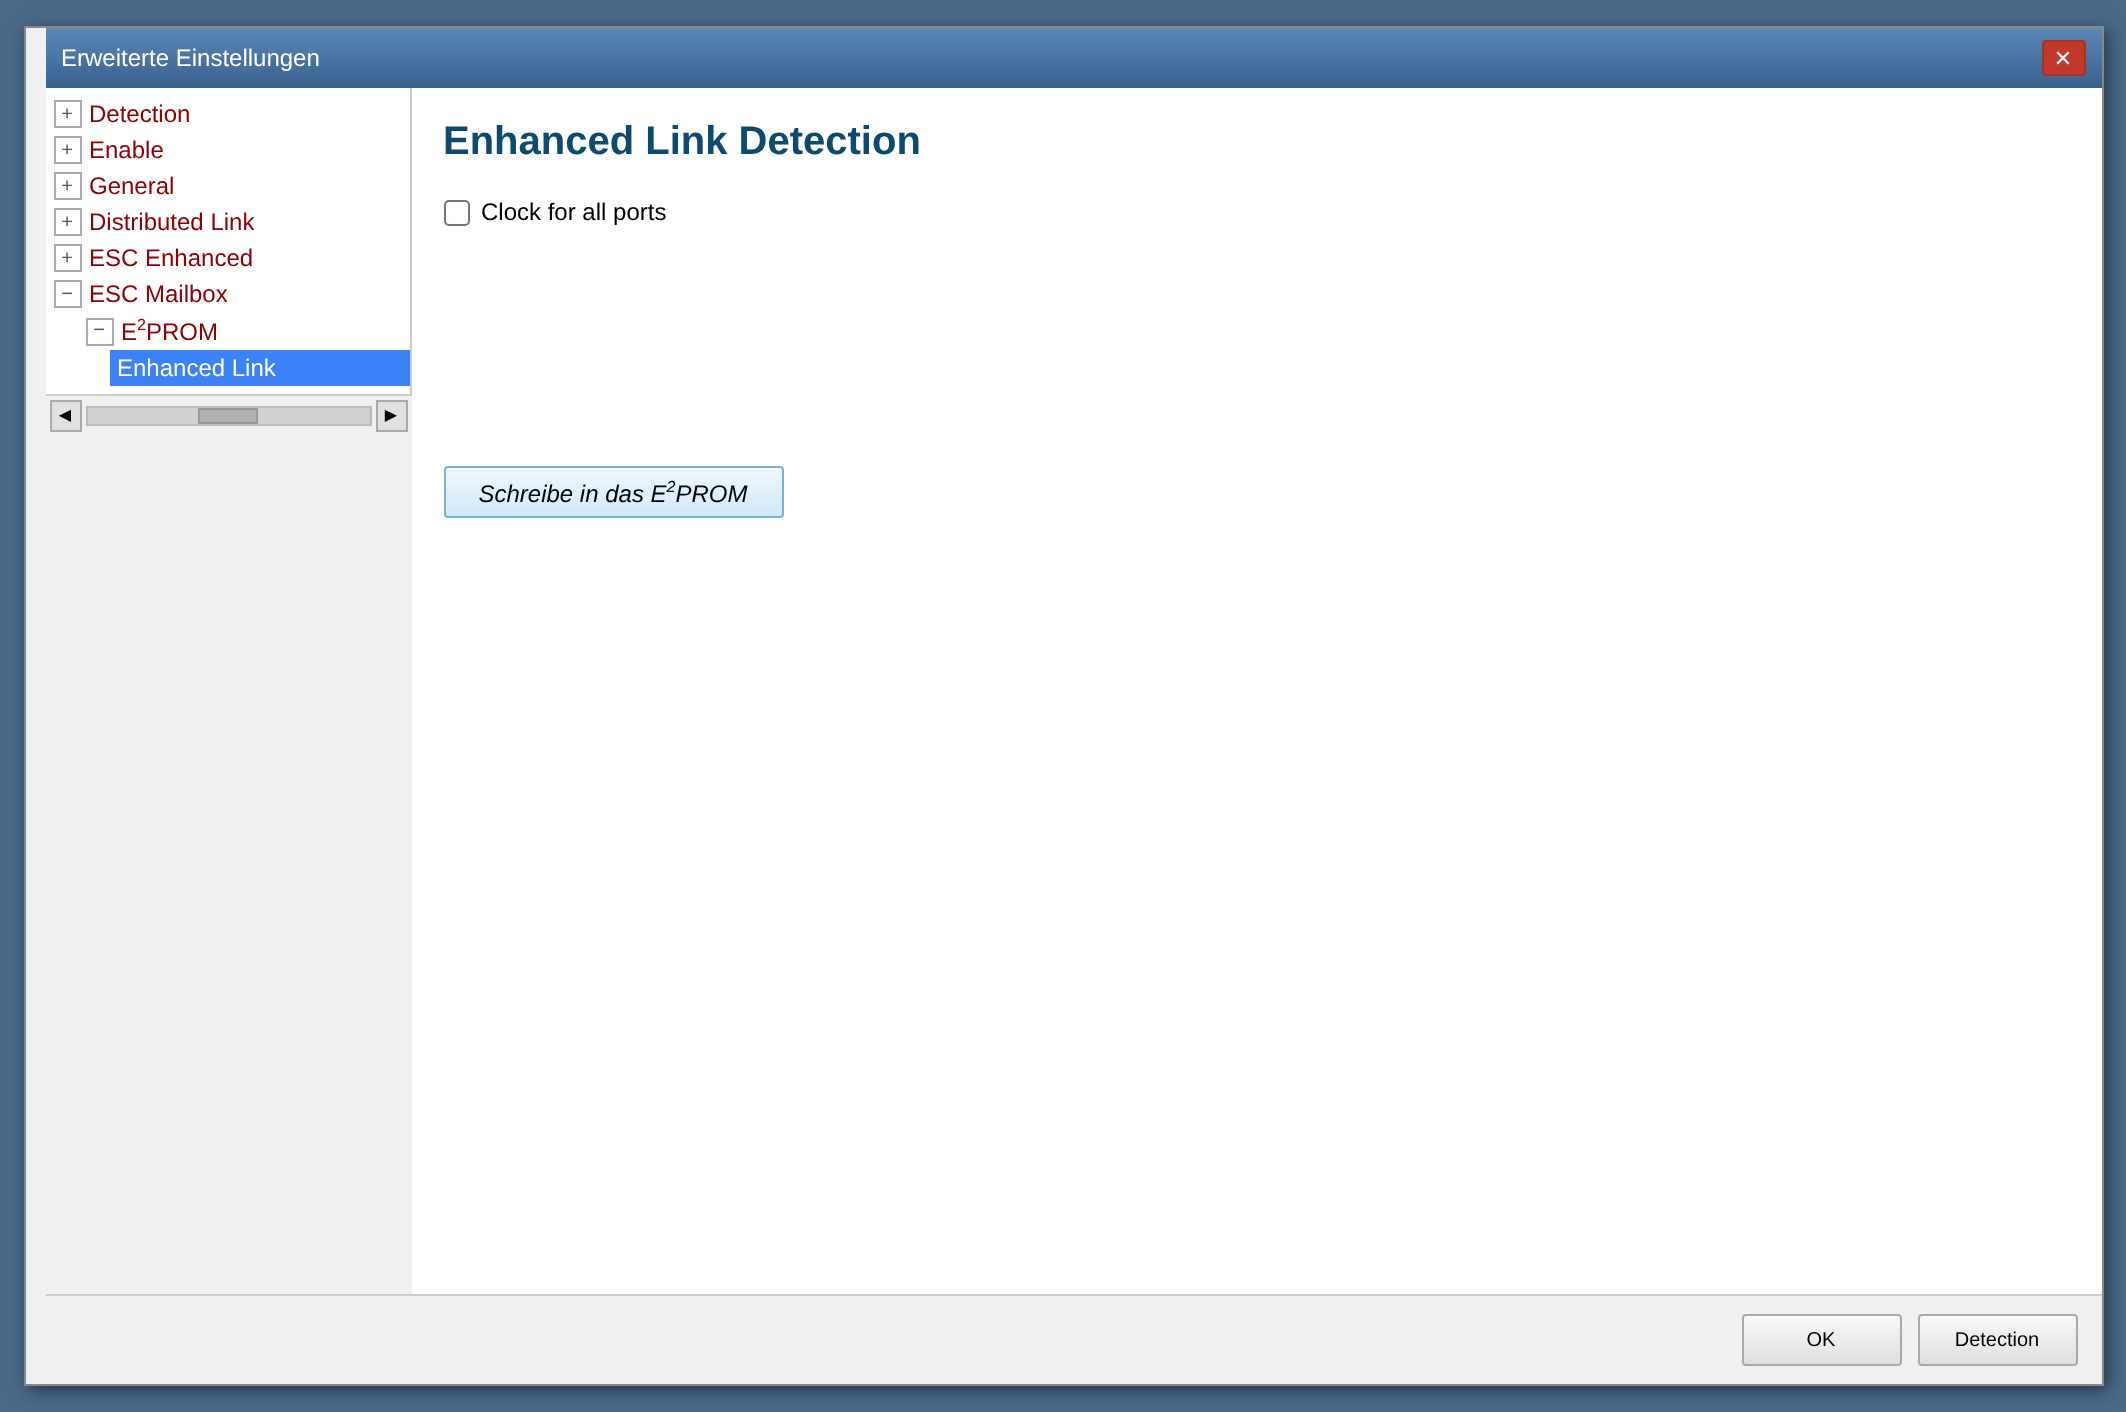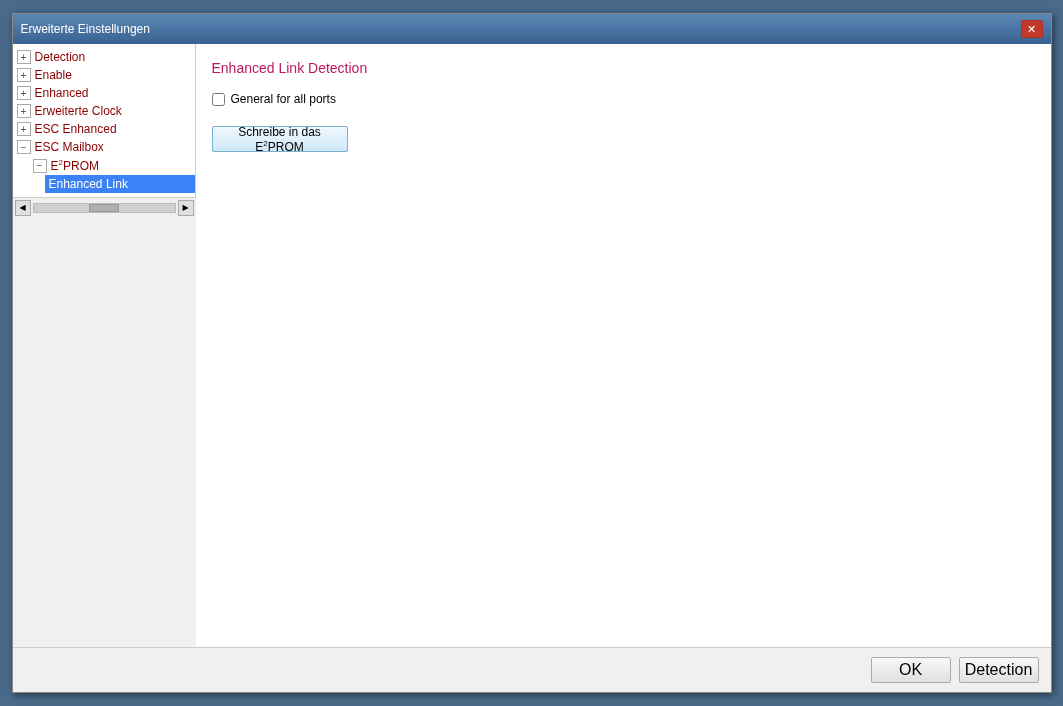--- a/index.html
+++ b/index.html
@@ -15,20 +15,21 @@
     }
 
     .dialog {
       width: 1040px;
       height: 680px;
       background: #f0f0f0;
       border: 1px solid #888;
       box-shadow: 2px 2px 8px rgba(0,0,0,0.5);
       display: flex;
       flex-direction: column;
+      padding-left: 10px;
     }
 
     .title-bar {
       background: linear-gradient(to bottom, #5b87b5, #3a6190);
       color: white;
       padding: 5px 8px;
       display: flex;
       align-items: center;
       justify-content: space-between;
       height: 30px;
@@ -163,23 +164,23 @@
     
     .content-panel {
       flex: 1;
       background: white;
       padding: 16px;
       display: flex;
       flex-direction: column;
     }
 
     .content-title {
-      font-size: 14px;
-      font-weight: normal;
-      color: #be185d;
+      font-size: 20px;
+      font-weight: bold;
+      color: #0c4a6e;
       margin-bottom: 16px;
     }
 
     .checkbox-row {
       display: flex;
       align-items: center;
       margin-bottom: 20px;
     }
 
     .checkbox-row input[type="checkbox"] {
@@ -187,52 +188,54 @@
       width: 13px;
       height: 13px;
     }
 
     .checkbox-label {
       font-size: 12px;
       color: #000;
     }
 
     .write-btn {
-      width: 136px;
+      width: 170px;
       height: 26px;
       background: linear-gradient(to bottom, #f0f8ff, #d0e8f8);
       border: 1px solid #7ab3d0;
       font-size: 12px;
       color: #000;
       cursor: pointer;
       display: flex;
       align-items: center;
       justify-content: center;
       border-radius: 2px;
+      margin-top: 100px;
+      font-style: italic;
     }
 
     
     .bottom-bar {
       height: 45px;
       background: #f0f0f0;
       border-top: 1px solid #ccc;
       display: flex;
       align-items: center;
       justify-content: flex-end;
       padding: 0 12px;
       gap: 8px;
       flex-shrink: 0;
     }
 
     .bottom-btn {
       width: 80px;
       height: 26px;
       background: linear-gradient(to bottom, #f8f8f8, #e0e0e0);
       border: 1px solid #aaa;
-      font-size: 16px;
+      font-size: 10px;
       color: #000;
       cursor: pointer;
       display: flex;
       align-items: center;
       justify-content: center;
       border-radius: 2px;
     }
 
     sup {
       font-size: 8px;
@@ -261,26 +264,26 @@
           <span class="tree-item-label">Detection</span>
         </div>
 
         <div class="tree-item">
           <span class="expander">+</span>
           <span class="tree-item-label">Enable</span>
         </div>
 
         <div class="tree-item">
           <span class="expander">+</span>
-          <span class="tree-item-label">Enhanced</span>
-        </div>
-
-        <div class="tree-item">
-          <span class="expander">+</span>
-          <span class="tree-item-label">Erweiterte Clock</span>
+          <span class="tree-item-label">General</span>
+        </div>
+
+        <div class="tree-item">
+          <span class="expander">+</span>
+          <span class="tree-item-label">Distributed Link</span>
         </div>
 
         <div class="tree-item">
           <span class="expander">+</span>
           <span class="tree-item-label">ESC Enhanced</span>
         </div>
 
         <div class="tree-item">
           <span class="expander minus">−</span>
           <span class="tree-item-label">ESC Mailbox</span>
@@ -304,21 +307,21 @@
         </div>
         <div class="scroll-btn">▶</div>
       </div>
     </div>
 
     <div class="content-panel">
       <div class="content-title">Enhanced Link Detection</div>
 
       <div class="checkbox-row">
         <input type="checkbox" style="">
-        <span class="checkbox-label">General for all ports</span>
+        <span class="checkbox-label">Clock for all ports</span>
       </div>
 
       <button class="write-btn">
         <span>Schreibe in das E<sup>2</sup>PROM</span>
       </button>
     </div>
   </div>
 
   <div class="bottom-bar">
     <button class="bottom-btn">OK</button>

